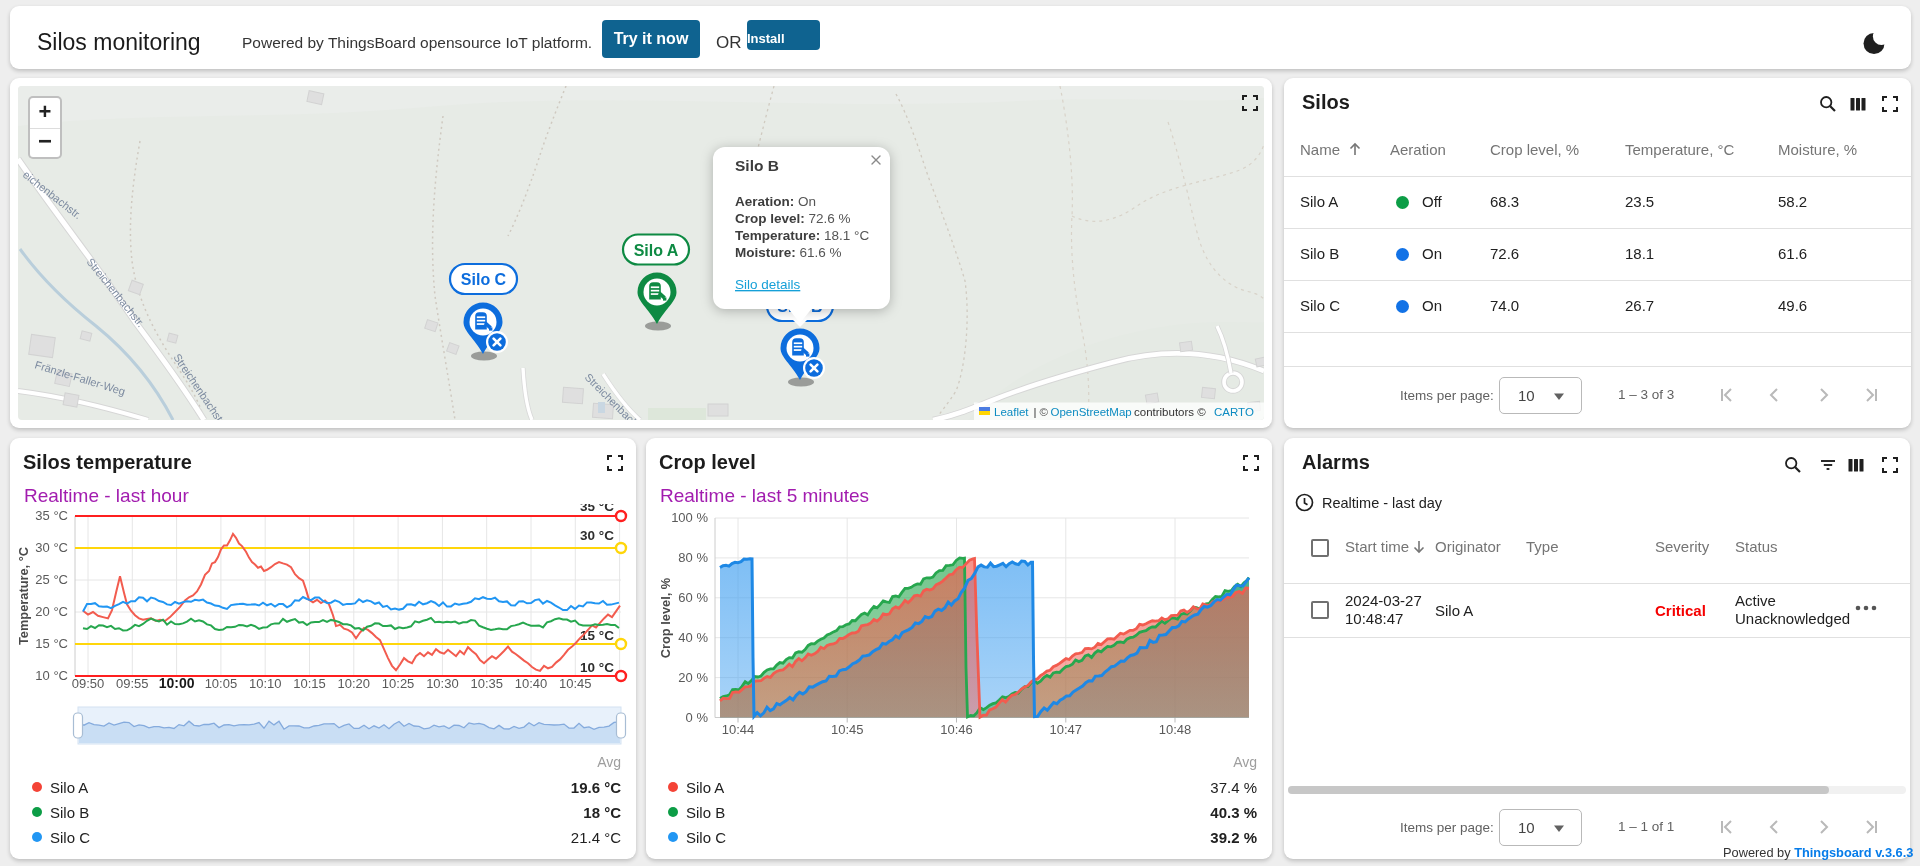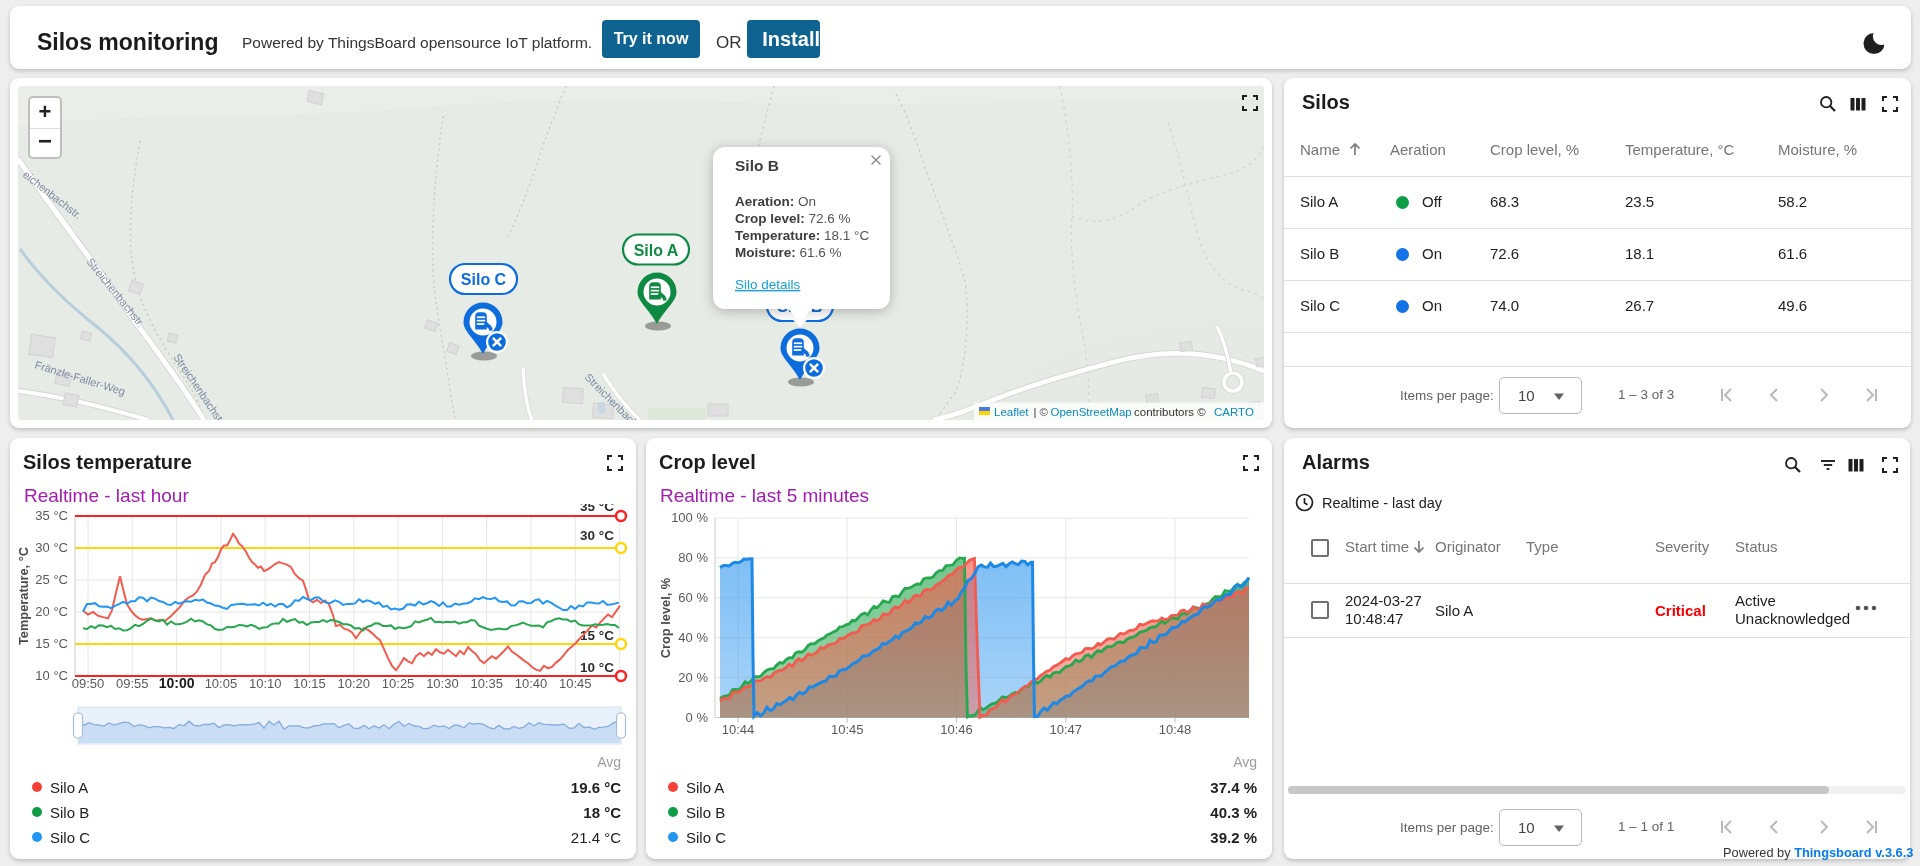--- a/index.html
+++ b/index.html
@@ -9,25 +9,25 @@
 .sub{font-size:19px;color:#a21caf}
 .th{font-size:15px;color:#757575}
 .td{font-size:15px;color:#212121}
 .hline{position:absolute;height:1px;background:#e0e0e0}
 .ipp{font-size:13.5px;color:#616161}
 svg{display:block}
 </style></head>
 <body>
 
 <div class="card" style="left:10px;top:6px;width:1901px;height:63px">
-  <div class="abs" style="left:27px;top:23px;font-size:23px;font-weight:bold;color:#1b1b1b">Silos monitoring</div>
+  <div class="abs" style="left:27px;top:23px;font-size:23px;font-weight:normal;color:#1b1b1b">Silos monitoring</div>
   <div class="abs" style="left:232px;top:28px;font-size:15.5px;color:#353535">Powered by ThingsBoard opensource IoT platform.</div>
   <div class="abs" style="left:592px;top:14px;width:98px;height:38px;background:#0f6390;border-radius:4px;color:#fff;font-size:16px;font-weight:bold;text-align:center;line-height:38px">Try it now</div>
   <div class="abs" style="left:706px;top:27px;font-size:17px;color:#333">OR</div>
-  <div class="abs" style="left:737px;top:14px;width:73px;height:38px;background:#0f6390;border-radius:4px;color:#fff;font-size:20px;font-weight:bold;text-align:right;line-height:38px">Install</div>
+  <div class="abs" style="left:737px;top:14px;width:73px;height:30px;background:#0f6390;border-radius:4px;color:#fff;font-size:13px;font-weight:bold;text-align:left;line-height:38px">Install</div>
   <svg class="abs" style="left:1853px;top:25px" width="24" height="24" viewBox="0 0 24 24">
     <circle cx="11" cy="12.5" r="10.5" fill="#1f1f1f"></circle>
     <circle cx="18.5" cy="5.5" r="8.6" fill="#ffffff"></circle>
   </svg>
 </div>
 
 <div class="card" style="left:10px;top:78px;width:1262px;height:350px">
 <svg class="abs" style="left:8px;top:8px" width="1246" height="334" viewBox="0 0 1246 334">
   <defs>
     <clipPath id="mapclip">
@@ -417,21 +417,21 @@
       <g fill="none">
         <polyline stroke="#27a74e" stroke-width="2.8" points="74.0,260.5 77.2,258.5 80.3,258.0 83.5,256.7 86.6,251.7 89.8,251.4 92.9,251.9 96.0,248.4 99.2,243.7 102.3,245.6 105.5,242.5 108.7,238.5 111.8,239.0 115.0,238.0 118.1,234.3 121.2,231.9 124.4,230.9 127.5,230.8 130.7,227.1 133.8,224.6 137.0,225.2 140.2,221.6 143.3,219.6 146.4,219.9 149.6,215.0 152.8,213.8 155.9,214.2 159.1,211.5 162.2,207.4 165.3,205.7 168.5,205.8 171.7,203.1 174.8,201.2 177.9,200.0 181.1,196.9 184.2,195.7 187.4,193.9 190.6,192.6 193.7,188.9 196.8,188.7 200.0,186.7 203.1,185.9 206.2,182.5 209.3,182.7 212.4,179.5 215.5,176.5 218.6,175.1 221.7,176.8 224.8,172.0 227.9,168.5 231.0,169.9 234.1,166.6 237.2,162.8 240.3,163.8 243.4,164.5 246.6,158.5 249.7,158.0 252.8,158.9 255.9,154.4 259.0,150.4 262.1,150.4 265.2,149.3 268.3,147.2 271.4,145.9 274.5,146.2 277.6,140.9 280.7,139.8 283.8,140.0 286.9,139.1 290.0,134.9 293.4,132.5 296.8,132.3 300.1,127.7 303.5,127.4 306.9,126.8 310.2,122.5 313.6,119.9 317.0,120.3 318.5,120.1 320.0,229.6 321.5,278.9 321.5,278.9 324.7,277.5 327.9,277.8 331.0,274.6 334.2,269.9 337.4,271.6 340.6,269.6 343.7,267.2 346.9,265.7 350.1,264.9 353.3,262.0 356.5,258.8 359.6,259.7 362.8,258.5 366.0,256.0 369.2,254.5 372.3,255.1 375.5,251.4 378.7,248.7 381.9,248.7 385.0,245.1 388.2,242.4 391.4,245.2 394.6,243.2 397.8,239.5 400.9,237.4 404.1,239.1 407.3,234.9 410.5,234.1 413.6,234.5 416.8,231.2 420.0,228.6 423.2,228.0 426.4,226.1 429.6,222.0 432.8,223.6 436.0,222.4 439.2,218.0 442.4,216.8 445.6,219.4 448.8,215.1 452.0,212.6 455.2,213.8 458.4,210.9 461.6,208.4 464.8,208.8 468.0,207.3 471.2,204.3 474.4,204.0 477.6,204.7 480.8,201.2 484.0,199.7 487.2,199.1 490.4,197.2 493.6,194.3 496.8,193.3 500.0,192.7 503.2,190.3 506.3,188.8 509.5,189.0 512.6,186.1 515.8,183.2 518.9,185.3 522.1,182.6 525.3,180.2 528.4,180.2 531.6,181.1 534.7,176.5 537.9,175.5 541.1,176.1 544.2,173.0 547.4,169.2 550.5,169.7 553.7,171.0 556.8,167.3 560.0,165.8 563.2,165.4 566.3,161.4 569.5,158.5 572.7,158.8 575.8,158.4 579.0,152.6 582.2,153.4 585.3,152.6 588.5,148.6 591.7,146.3 594.8,148.6 598.0,144.8 600.5,142.8 603.0,139.5"></polyline>
         <polyline stroke="#f25c4f" stroke-width="2.8" points="74.0,262.9 77.2,260.2 80.3,260.6 83.5,260.4 86.6,254.5 89.8,253.8 92.9,254.2 96.0,251.6 99.2,248.9 102.3,248.6 105.5,247.7 108.7,243.2 111.8,242.9 115.0,242.7 118.1,240.1 121.2,238.6 124.4,239.4 127.5,235.6 130.7,233.4 133.8,232.3 137.0,231.8 140.2,229.3 143.3,226.1 146.4,228.7 149.6,223.4 152.8,220.5 155.9,222.8 159.1,219.9 162.2,216.0 165.3,217.2 168.5,215.8 171.7,213.5 174.8,209.3 177.9,210.7 181.1,207.5 184.2,206.4 187.4,206.0 190.6,204.5 193.7,200.5 196.8,200.5 200.0,198.7 203.1,196.4 206.2,195.0 209.3,194.8 212.4,193.3 215.5,187.8 218.6,187.2 221.7,186.6 224.8,185.0 227.9,181.5 231.0,183.1 234.1,180.5 237.2,175.8 240.3,176.7 243.4,175.9 246.6,170.7 249.7,168.9 252.8,170.3 255.9,166.7 259.0,162.4 262.1,164.6 265.2,161.7 268.3,157.8 271.4,157.2 274.5,158.1 277.6,152.9 280.7,151.2 283.8,152.1 286.9,150.8 290.0,146.8 293.3,145.4 296.7,143.1 300.0,140.0 303.3,136.7 306.7,136.2 310.0,131.9 313.3,129.4 316.7,129.4 320.0,125.9 323.5,122.2 327.0,120.9 328.5,120.5 331.0,199.7 334.0,279.1 334.0,279.1 337.2,277.2 340.4,277.1 343.6,271.9 346.7,270.8 349.9,269.1 353.1,265.1 356.3,261.7 359.5,264.1 362.7,260.3 365.9,257.2 369.0,256.5 372.2,254.3 375.4,251.0 378.6,249.1 381.8,247.7 385.0,244.0 388.1,241.8 391.3,241.0 394.5,237.7 397.7,235.6 400.9,233.1 404.1,232.3 407.3,228.7 410.4,227.4 413.6,225.3 416.8,223.0 420.0,220.6 423.2,221.5 426.4,218.1 429.6,215.9 432.8,215.3 436.0,214.6 439.2,210.5 442.4,210.3 445.6,210.9 448.8,209.2 452.0,205.5 455.2,206.6 458.4,203.7 461.6,200.9 464.8,200.6 468.0,201.2 471.2,198.2 474.4,195.2 477.6,196.1 480.8,194.3 484.0,192.4 487.2,192.3 490.4,190.7 493.6,186.4 496.8,187.0 500.0,185.7 503.2,184.1 506.3,182.8 509.5,183.2 512.6,182.7 515.8,180.0 518.9,181.7 522.1,180.8 525.3,177.7 528.4,177.4 531.6,177.2 534.7,172.9 537.9,172.1 541.1,174.3 544.2,172.5 547.4,168.8 550.5,170.6 553.7,171.2 556.8,165.8 560.0,166.8 563.3,167.6 566.6,163.8 569.9,162.9 573.2,163.4 576.5,161.8 579.8,159.0 583.2,159.3 586.5,158.4 589.8,154.4 593.1,153.6 596.4,155.3 599.7,150.0 603.0,150.2"></polyline>
         <polyline stroke="#1e88e5" stroke-width="3" points="74.0,129.5 77.0,127.7 80.0,127.3 83.0,128.1 86.0,125.5 89.0,124.3 92.0,124.7 95.0,123.7 98.0,121.1 101.0,121.2 104.0,120.7 106.0,120.9 107.0,219.7 108.0,278.3 108.0,278.3 111.2,274.6 114.5,277.8 117.8,274.9 121.0,269.3 124.2,272.6 127.5,270.8 130.8,265.5 134.0,266.8 137.2,264.4 140.5,262.4 143.8,259.5 147.0,261.8 150.2,257.3 153.5,254.2 156.8,255.9 160.0,253.6 163.3,248.8 166.7,249.1 170.0,247.1 173.3,245.4 176.7,243.7 180.0,243.0 183.3,238.2 186.7,238.5 190.0,238.0 193.3,232.9 196.7,231.7 200.0,231.2 203.3,228.8 206.7,225.7 210.0,224.3 213.3,222.1 216.7,218.1 220.0,217.8 223.3,216.9 226.7,213.6 230.0,211.7 233.3,210.2 236.6,205.4 239.8,206.1 243.1,203.5 246.4,201.8 249.7,197.9 253.0,200.0 256.2,194.7 259.5,193.0 262.8,191.6 266.1,189.4 269.4,185.0 272.6,185.6 275.9,183.4 279.2,178.5 282.5,179.8 285.8,178.5 289.0,173.1 292.3,171.2 295.6,172.5 298.9,169.7 302.2,164.1 305.4,167.0 308.7,162.9 312.0,160.8 312.0,160.8 315.3,154.2 318.7,149.9 322.0,142.3 325.3,140.6 328.7,135.4 332.0,128.9 332.0,128.9 335.1,127.1 338.2,128.9 341.4,129.2 344.5,125.2 347.6,128.6 350.7,128.2 353.8,126.8 356.9,125.4 360.1,128.7 363.2,125.7 366.3,124.0 369.4,125.8 372.5,126.5 375.6,123.0 378.8,123.4 381.9,126.9 385.0,124.3 386.5,124.3 387.5,219.7 388.5,278.7 388.5,278.7 391.7,278.4 394.9,273.4 398.1,269.9 401.3,272.2 404.5,268.3 407.7,264.6 410.9,265.7 414.1,262.2 417.3,260.5 420.5,257.9 423.8,257.8 427.0,254.1 430.2,252.0 433.4,250.1 436.6,248.0 439.8,244.6 443.0,242.7 446.2,243.0 449.4,238.1 452.6,237.9 455.8,237.6 459.0,234.1 462.2,231.6 465.4,228.7 468.6,228.2 471.8,225.7 475.0,223.0 478.2,223.3 481.4,219.9 484.6,217.5 487.8,216.8 491.0,215.1 494.2,209.6 497.5,209.8 500.7,209.6 503.9,202.5 507.1,204.4 510.3,203.7 513.5,197.2 516.7,196.9 519.9,196.5 523.1,192.9 526.3,189.6 529.5,189.5 532.7,187.8 535.9,183.4 539.1,184.0 542.3,181.0 545.5,178.7 548.7,177.0 551.9,176.1 555.1,171.6 558.3,168.5 561.5,169.2 564.8,167.5 568.0,163.9 571.2,161.6 574.4,162.2 577.6,159.0 580.8,156.3 584.0,156.8 587.2,151.6 590.4,147.1 593.6,147.7 596.8,147.9 600.0,143.8 603.0,139.8"></polyline>
       </g>
     </svg>
     <div class="abs" style="left:0;top:316px;width:626px">
       <div class="abs" style="right:15px;top:0px;font-size:14px;color:#9e9e9e">Avg</div>
       <div class="abs" style="left:22px;top:28px;width:10px;height:10px;border-radius:50%;background:#f44336"></div>
       <div class="abs" style="left:40px;top:25px;font-size:15px;color:#212121">Silo A</div>
-      <div class="abs" style="right:15px;top:25px;font-size:15px;font-weight:bold;color:#212121">37.4 %</div>
+      <div class="abs" style="right:15px;top:25px;font-size:15px;font-weight:normal;color:#212121">37.4 %</div>
       <div class="abs" style="left:22px;top:53px;width:10px;height:10px;border-radius:50%;background:#0c9d46"></div>
       <div class="abs" style="left:40px;top:50px;font-size:15px;color:#212121">Silo B</div>
       <div class="abs" style="right:15px;top:50px;font-size:15px;font-weight:bold;color:#212121">40.3 %</div>
       <div class="abs" style="left:22px;top:78px;width:10px;height:10px;border-radius:50%;background:#2196f3"></div>
       <div class="abs" style="left:40px;top:75px;font-size:15px;color:#212121">Silo C</div>
       <div class="abs" style="right:15px;top:75px;font-size:15px;font-weight:bold;color:#212121">39.2 %</div>
     </div>
   </div>
 <div class="card" style="left:1284px;top:438px;width:626px;height:421px">
     <div class="abs ttl" style="left:18px;top:13px">Alarms</div>

